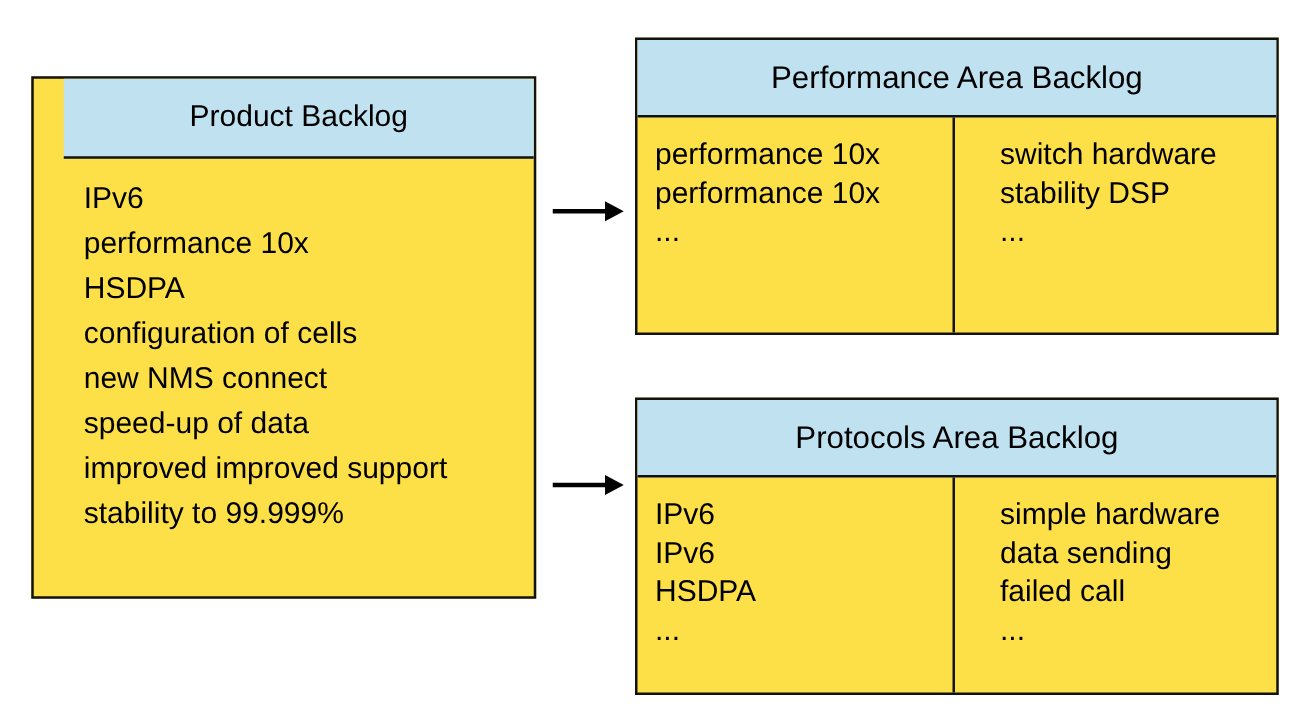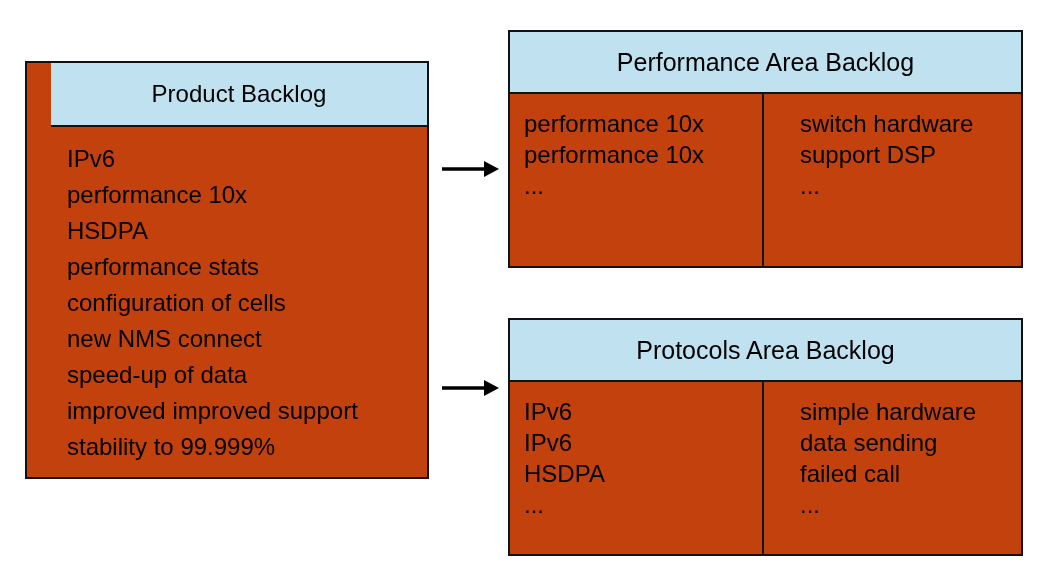--- a/index.html
+++ b/index.html
@@ -8,21 +8,21 @@
     width: 1045px;
     height: 569px;
     background: #ffffff;
     font-family: "Liberation Sans", sans-serif;
     color: #000000;
     overflow: hidden;
   }
   .box {
     position: absolute;
     border: 2px solid #121212;
-    background: #c2410c;
+    background: #fde047;
     box-sizing: border-box;
   }
   .box-header {
     background: #bfe1f0;
     border-bottom: 2px solid #121212;
     display: flex;
     align-items: center;
     justify-content: center;
     font-size: 25px;
     box-sizing: border-box;
@@ -65,21 +65,20 @@
 <div class="canvas">
 
   <div class="box product-box">
     <div class="box-header">
       <span>Product Backlog</span>
     </div>
     <div class="product-body">
       <div class="line">IPv6</div>
       <div class="line">performance 10x</div>
       <div class="line">HSDPA</div>
-      <div class="line">performance stats</div>
       <div class="line">configuration of cells</div>
       <div class="line">new NMS connect</div>
       <div class="line">speed-up of data</div>
       <div class="line">improved improved support</div>
       <div class="line">stability to 99.999%</div>
     </div>
   </div>
 
   <div class="arrow arrow-top">
     <svg width="58" height="20" viewBox="0 0 58 20">
@@ -100,21 +99,21 @@
       <span>Performance Area Backlog</span>
     </div>
     <div class="two-col">
       <div class="col col-left">
         <div class="line">performance 10x</div>
         <div class="line">performance 10x</div>
         <div class="line">...</div>
       </div>
       <div class="col col-right">
         <div class="line">switch hardware</div>
-        <div class="line">support DSP</div>
+        <div class="line">stability DSP</div>
         <div class="line">...</div>
       </div>
     </div>
   </div>
 
   <div class="box area-box proto-box">
     <div class="box-header">
       <span>Protocols Area Backlog</span>
     </div>
     <div class="two-col">

